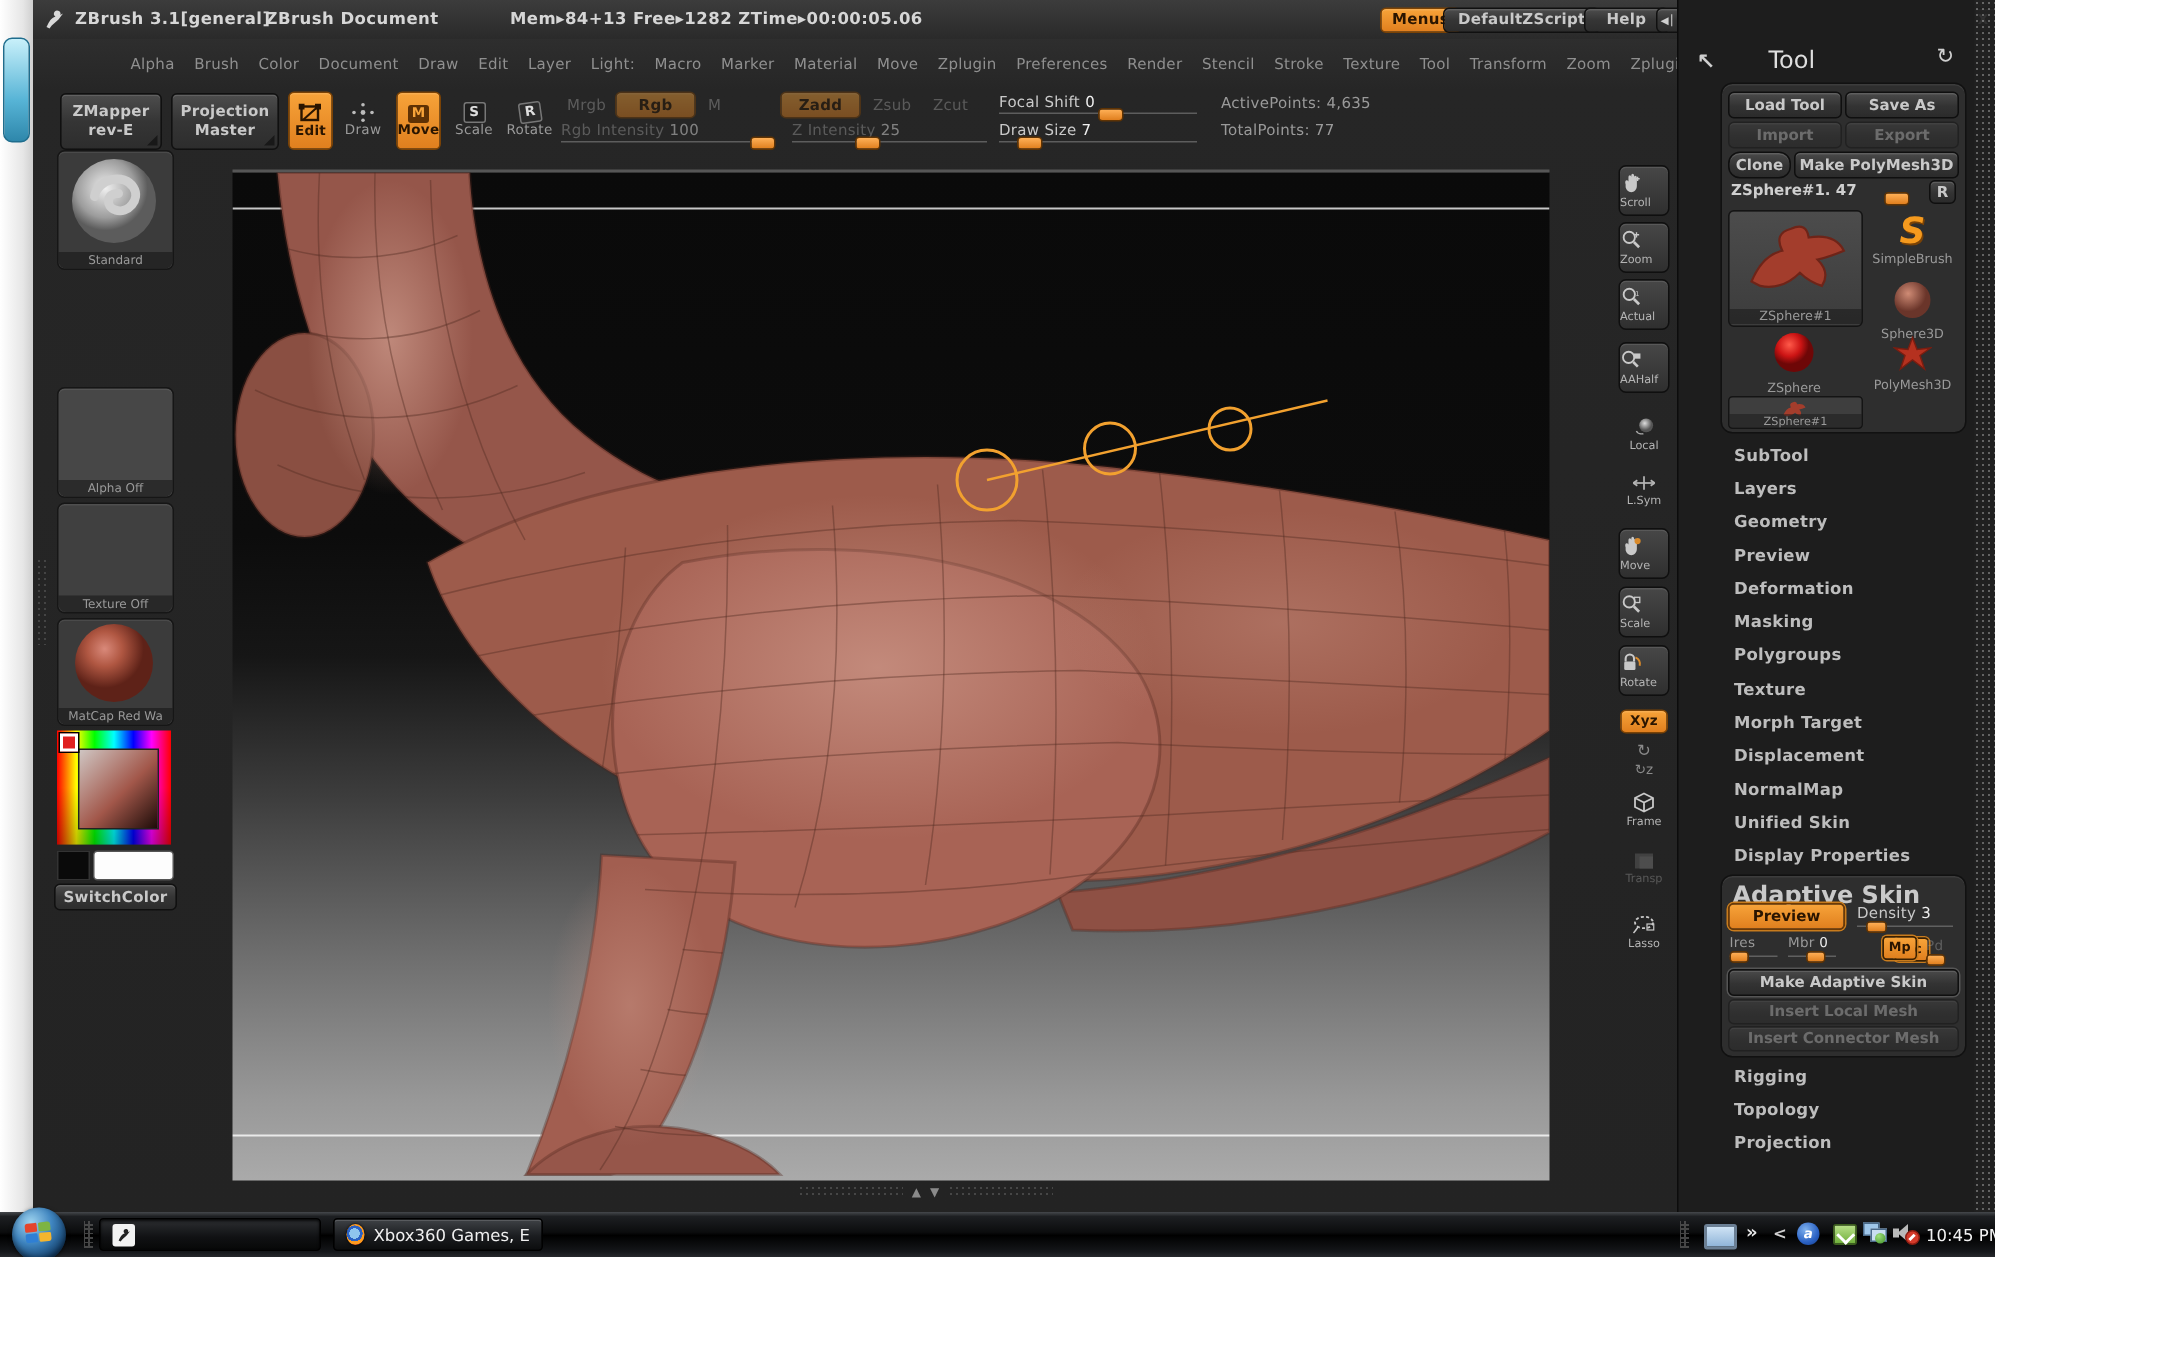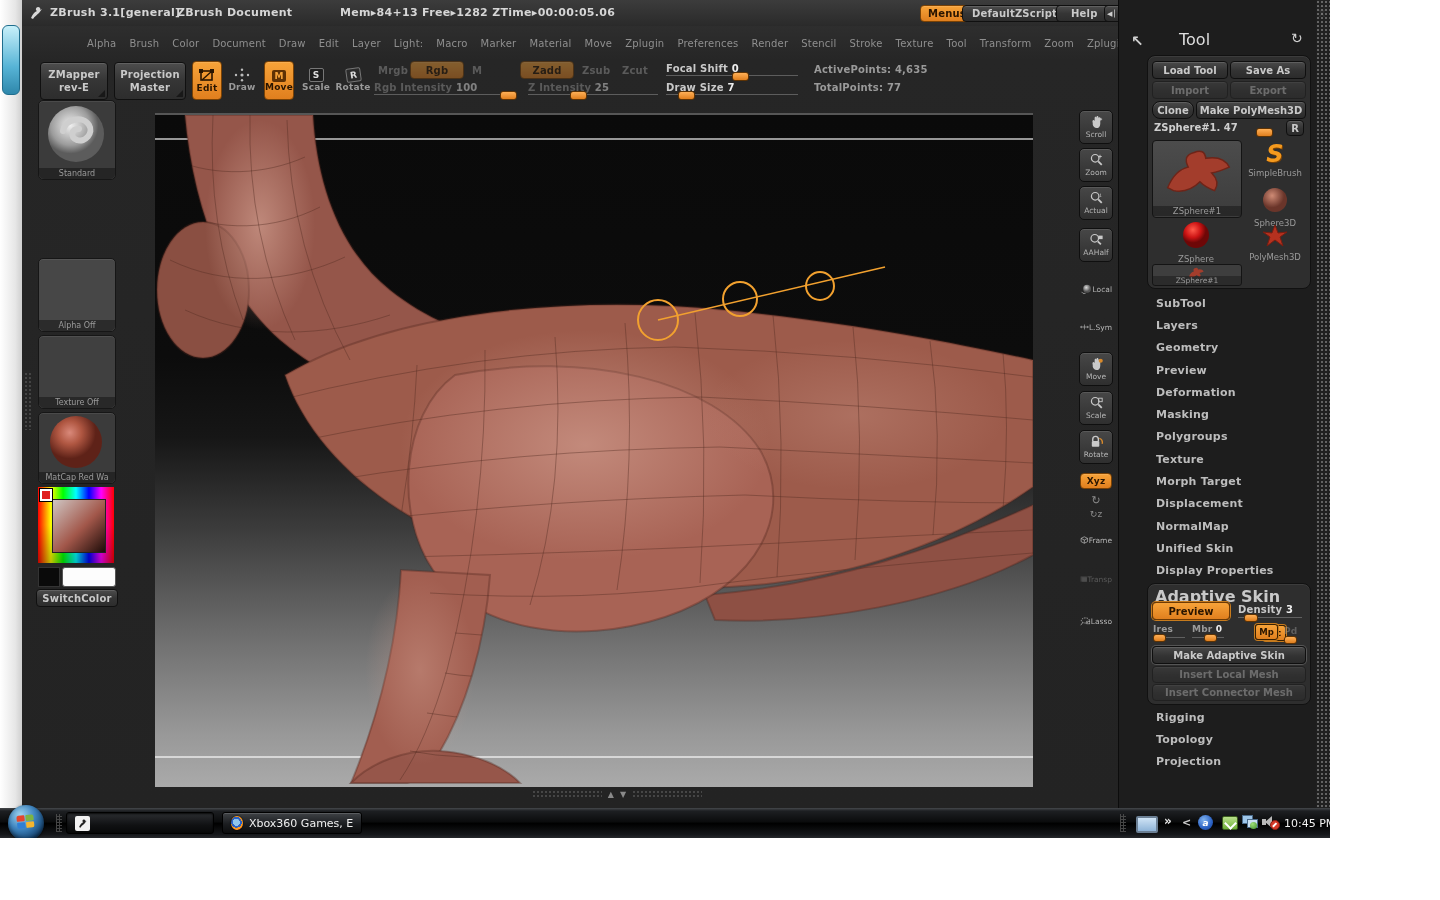--- a/index.html
+++ b/index.html
@@ -13,29 +13,29 @@
   .menubar span{font-size:10px;color:#8f8f8f;letter-spacing:.2px;cursor:default;}
   
   .btn{display:inline-flex;align-items:center;justify-content:center;background:linear-gradient(180deg,#4d4d4d,#353535 50%,#2d2d2d);border:1px solid #101010;border-radius:4px;color:#c9c9c9;font-size:10px;font-weight:bold;box-shadow:inset 0 1px 0 rgba(255,255,255,.12);letter-spacing:.2px;}
   .btn.orange{background:linear-gradient(180deg,#f7a339,#e07f1e);color:#2a1500;border-color:#7a4205;}
   .btn.dim{opacity:.45;}
   .pill{border-radius:4px;}
   .fold::after{content:"";position:absolute;right:2px;bottom:2px;border-left:7px solid transparent;border-bottom:7px solid #181818;}
   
   .track{position:absolute;height:1px;background:#8a8a8a;opacity:.55;}
   .handle{position:absolute;width:15px;height:7px;border-radius:3px;background:linear-gradient(180deg,#ffb057,#e07f1e);border:1px solid #5e3304;}
-  .lbl{font-size:10px;font-weight:bold;color:#9a9a9a;letter-spacing:.2px;}
+  .lbl{font-size:10px;font-weight:normal;color:#9a9a9a;letter-spacing:.2px;}
   .val{color:#eee;}
   .dimtext{opacity:.45;}
   
   .thumb{position:absolute;width:76px;background:#3b3b3b;border:1px solid #161616;border-radius:5px;box-shadow:inset 0 1px 0 rgba(255,255,255,.08);}
   .thumb .cap{position:absolute;left:0;bottom:0;width:100%;text-align:center;font-size:8px;color:#9a9a9a;background:rgba(20,20,20,.55);border-radius:0 0 5px 5px;padding:1px 0;white-space:nowrap;overflow:hidden;}
   
-  .rsbtn{width:32px;height:32px;border-radius:5px;background:linear-gradient(180deg,#474747,#2f2f2f);border:1px solid #0f0f0f;box-shadow:inset 0 1px 0 rgba(255,255,255,.1);display:flex;flex-direction:column;align-items:center;justify-content:center;}
-  .rsflat{width:32px;height:30px;display:flex;flex-direction:row;align-items:center;justify-content:center;}
+  .rsbtn{width:32px;height:32px;border-radius:5px;background:linear-gradient(180deg,#474747,#2f2f2f);border:1px solid #0f0f0f;box-shadow:inset 0 1px 0 rgba(255,255,255,.1);display:flex;flex-direction:column;justify-content:center;}
+  .rsflat{width:32px;height:30px;display:flex;flex-direction:column;align-items:center;justify-content:center;}
   .rslabel{font-size:7.5px;color:#b5b5b5;margin-top:1px;white-space:nowrap;}
   
   .toolpanel{position:absolute;left:1096px;top:0;width:198px;height:808px;background:#1d1d1d;border-left:1px solid #0c0c0c;}
   .groupbox{position:absolute;background:#2e2e2e;border:1px solid #111;border-radius:8px;box-shadow:inset 0 1px 0 rgba(255,255,255,.07);}
   .pbtn{position:absolute;display:flex;align-items:center;justify-content:center;background:linear-gradient(180deg,#4a4a4a,#333 55%,#2b2b2b);border:1px solid #0f0f0f;border-radius:4px;color:#c9c9c9;font-size:10px;font-weight:bold;box-shadow:inset 0 1px 0 rgba(255,255,255,.12);}
   .pbtn.orange{background:linear-gradient(180deg,#f7a339,#e07f1e);color:#2a1500;border-color:#6e3a04;}
   .pbtn.dim{opacity:.4;}
   .chip{position:absolute;display:flex;align-items:center;justify-content:center;width:21px;height:14px;border-radius:3px;background:linear-gradient(180deg,#f7a339,#e07f1e);border:1px solid #3a2000;color:#2a1500;font-size:8.5px;font-weight:bold;box-shadow:0 0 0 1px #c77b1d;}
   .sect{height:22.3px;display:flex;align-items:center;font-size:11px;font-weight:bold;color:#bdbdbd;letter-spacing:.2px;}
   .minicap{font-size:8.5px;color:#9a9a9a;text-align:center;white-space:nowrap;}

